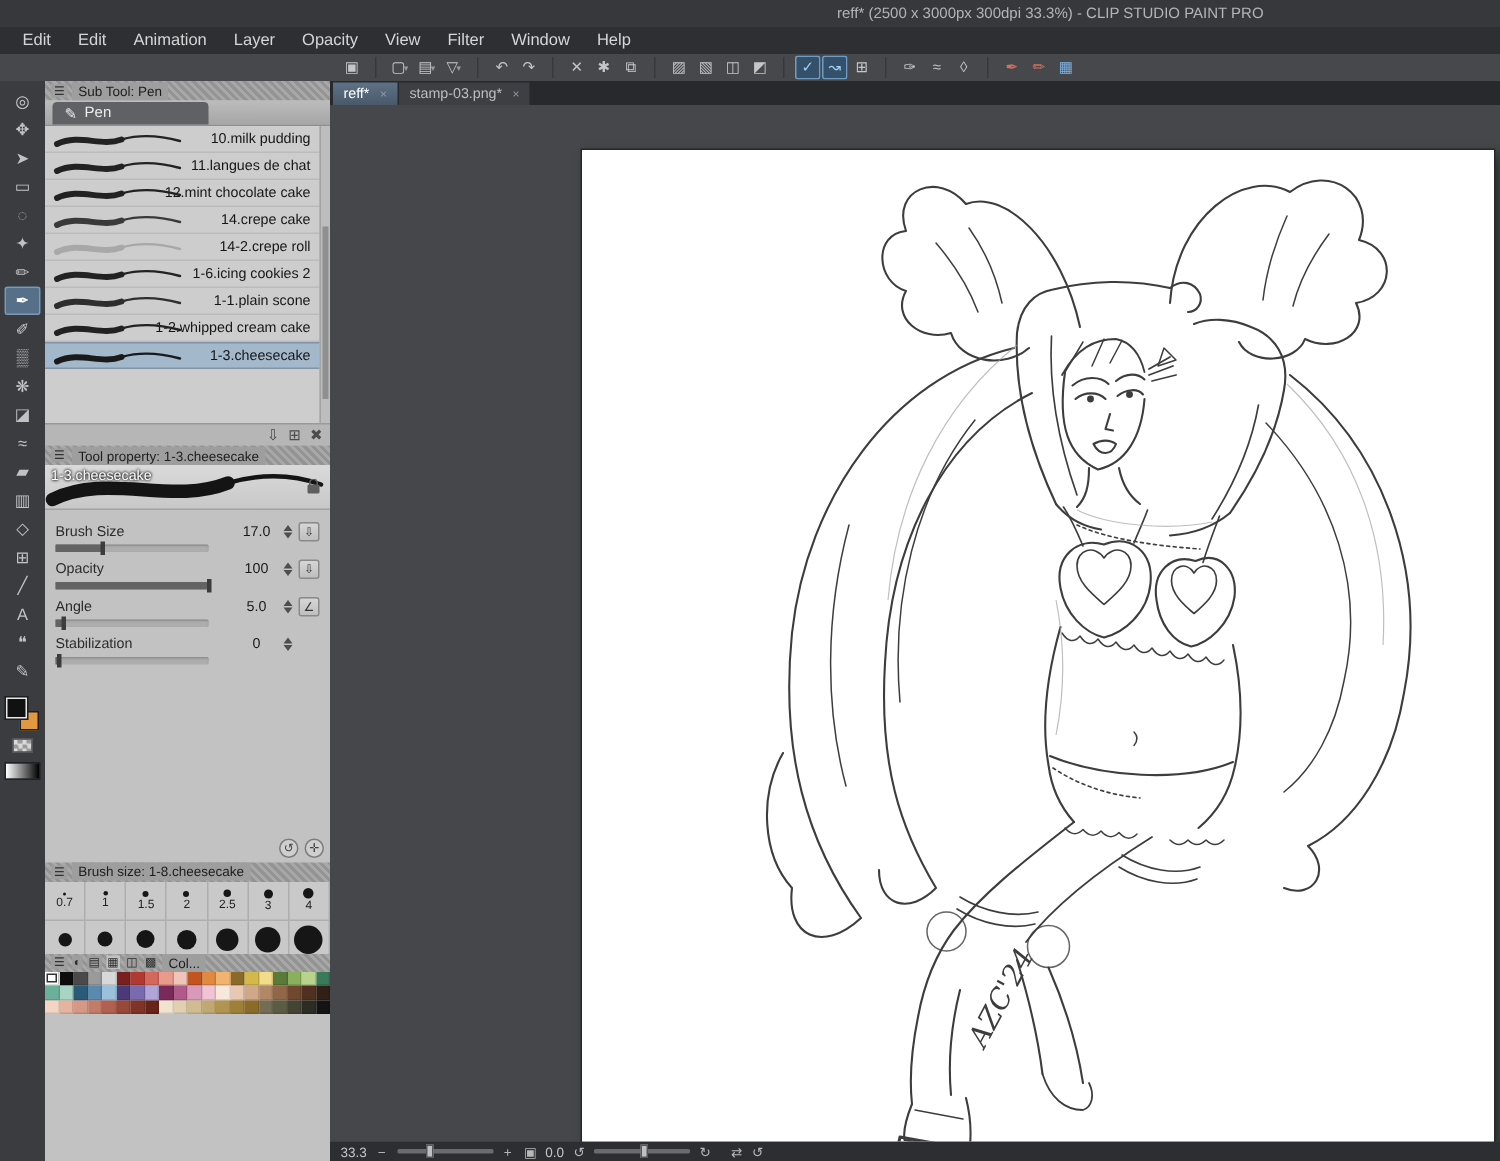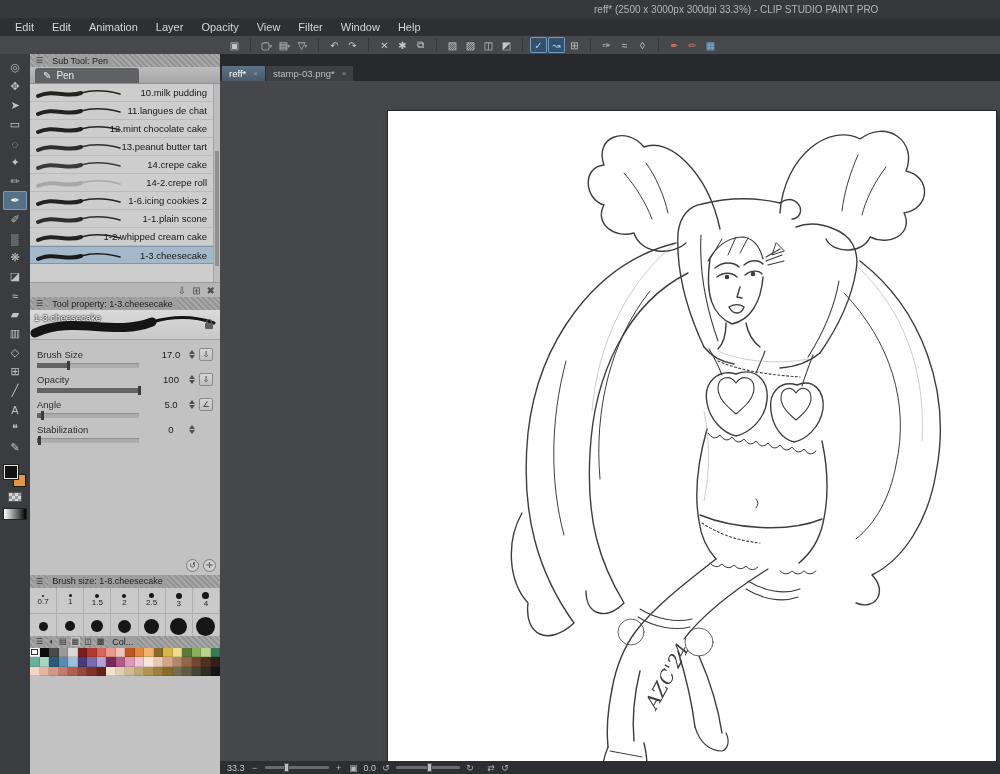--- a/index.html
+++ b/index.html
@@ -1,20 +1,20 @@
 <!DOCTYPE html>
 <html><head>
 <meta charset="utf-8">
 <style>
   * { margin:0; padding:0; box-sizing:border-box; }
   html,body { width:1000px; height:774px; overflow:hidden; }
   body { font-family:"Liberation Sans", sans-serif; background:#45474b; position:relative; font-size:11px; user-select:none; }
 
   
-  .titlebar { height:18px; background:#37383c; color:#b4b4b4; font-size:10px; display:flex; align-items:center; white-space:nowrap;padding-left:36px; }
+  .titlebar { height:18px; background:#37383c; color:#b4b4b4; font-size:10px; display:flex; align-items:center; white-space:nowrap; }
   .titlebar .title { margin-left:558px; }
   .menubar { height:18px; background:#2e2f33; display:flex; align-items:center; color:#d6d6d6; padding-left:6px; }
   .menu-item { padding:0 9px; height:100%; display:flex; align-items:center; cursor:default; }
   .toolbar { height:18px; background:#46484c; display:flex; align-items:center; padding-left:226px; gap:1px; }
   .tb-btn { width:17px; height:16px; display:flex; align-items:center; justify-content:center; color:#c6c6c6; font-size:10px; border-radius:2px; position:relative; }
   .tb-btn .caret { font-size:6px; margin-left:-1px; color:#9a9a9a; }
   .tb-btn.active { background:#35506b; color:#9fd2f5; box-shadow:inset 0 0 0 1px #6f9cc2; }
   .tb-btn.tint-red { color:#d4705c; }
   .tb-btn.tint-blue { color:#7fb4e2; }
   .tb-sep { width:7px; height:14px; border-right:1px solid #37383c; margin-right:6px; }
@@ -79,21 +79,21 @@
 
   .palhead { height:12px; }
   .swgrid { flex:1; overflow:hidden; background:#c2c2c2; display:grid; grid-template-columns:repeat(20,1fr); grid-auto-rows:9.5px; }
   .sw { border-right:1px solid rgba(0,0,0,.13); border-bottom:1px solid rgba(0,0,0,.13); }
   .sw.selected { box-shadow:inset 0 0 0 1px #ffffff, inset 0 0 0 2px #333333; }
   .pal-tab { font-size:8px; color:#2c2c2c; background:#9e9e9e; padding:0 1px; }
   .pal-tab.active { background:#c2c2c2; }
 
   
   .canvascol { flex:1; display:flex; flex-direction:column; min-width:0; }
-  .doctabs { height:27px; flex:none; background:#28292c; display:flex; align-items:flex-end; gap:1px; padding:1px 0 0 2px; }
+  .doctabs { height:16px; flex:none; background:#28292c; display:flex; align-items:flex-end; gap:1px; padding:1px 0 0 2px; }
   .doctab { height:15px; display:flex; align-items:center; gap:7px; padding:0 7px; font-size:9.5px; color:#bdbdbd; background:#3d3f43; }
   .doctab.active { background:linear-gradient(#5e7286,#49596a); color:#ffffff; }
   .doctab .x { font-size:8px; color:#8f9aa5; }
   .viewport { flex:1; position:relative; background:#45474b; overflow:hidden; }
   .page { position:absolute; left:168px; top:30px; width:608px; height:670px; background:#ffffff; box-shadow:0 0 0 1px #26272a, 3px 3px 8px rgba(0,0,0,.45); }
   .page svg { width:100%; height:100%; display:block; }
 
   .statusbar { height:13px; flex:none; background:#2d2e32; display:flex; align-items:center; gap:5px; padding:0 7px; color:#c4c4c4; font-size:9px; }
   .sb-btn { color:#b8b8b8; font-size:9px; width:10px; text-align:center; }
   .sb-track { position:relative; width:64px; height:3px; background:#6a6b6f; border-radius:1px; }
@@ -300,27 +300,20 @@
       <path d="M46 7 C 60 3, 74 5, 85 8" stroke="#222222" stroke-width="1.6" fill="none" stroke-linecap="round"></path>
     </svg>
     <span>11.langues de chat</span>
         </div>
         <div class="brow">
     <svg width="88" height="14" viewBox="0 0 88 14">
       <path d="M3 10 C 18 3, 32 12, 46 7" stroke="#222222" stroke-width="4" fill="none" stroke-linecap="round"></path>
       <path d="M46 7 C 60 3, 74 5, 85 8" stroke="#222222" stroke-width="1.6" fill="none" stroke-linecap="round"></path>
     </svg>
     <span>12.mint chocolate cake</span>
-        </div>
-        <div class="brow">
-    <svg width="88" height="14" viewBox="0 0 88 14">
-      <path d="M3 10 C 18 3, 32 12, 46 7" stroke="#2e2e2e" stroke-width="4" fill="none" stroke-linecap="round"></path>
-      <path d="M46 7 C 60 3, 74 5, 85 8" stroke="#2e2e2e" stroke-width="1.6" fill="none" stroke-linecap="round"></path>
-    </svg>
-    <span>13.peanut butter tart</span>
         </div>
         <div class="brow">
     <svg width="88" height="14" viewBox="0 0 88 14">
       <path d="M3 10 C 18 3, 32 12, 46 7" stroke="#3a3a3a" stroke-width="4" fill="none" stroke-linecap="round"></path>
       <path d="M46 7 C 60 3, 74 5, 85 8" stroke="#3a3a3a" stroke-width="1.6" fill="none" stroke-linecap="round"></path>
     </svg>
     <span>14.crepe cake</span>
         </div>
         <div class="brow">
     <svg width="88" height="14" viewBox="0 0 88 14">

